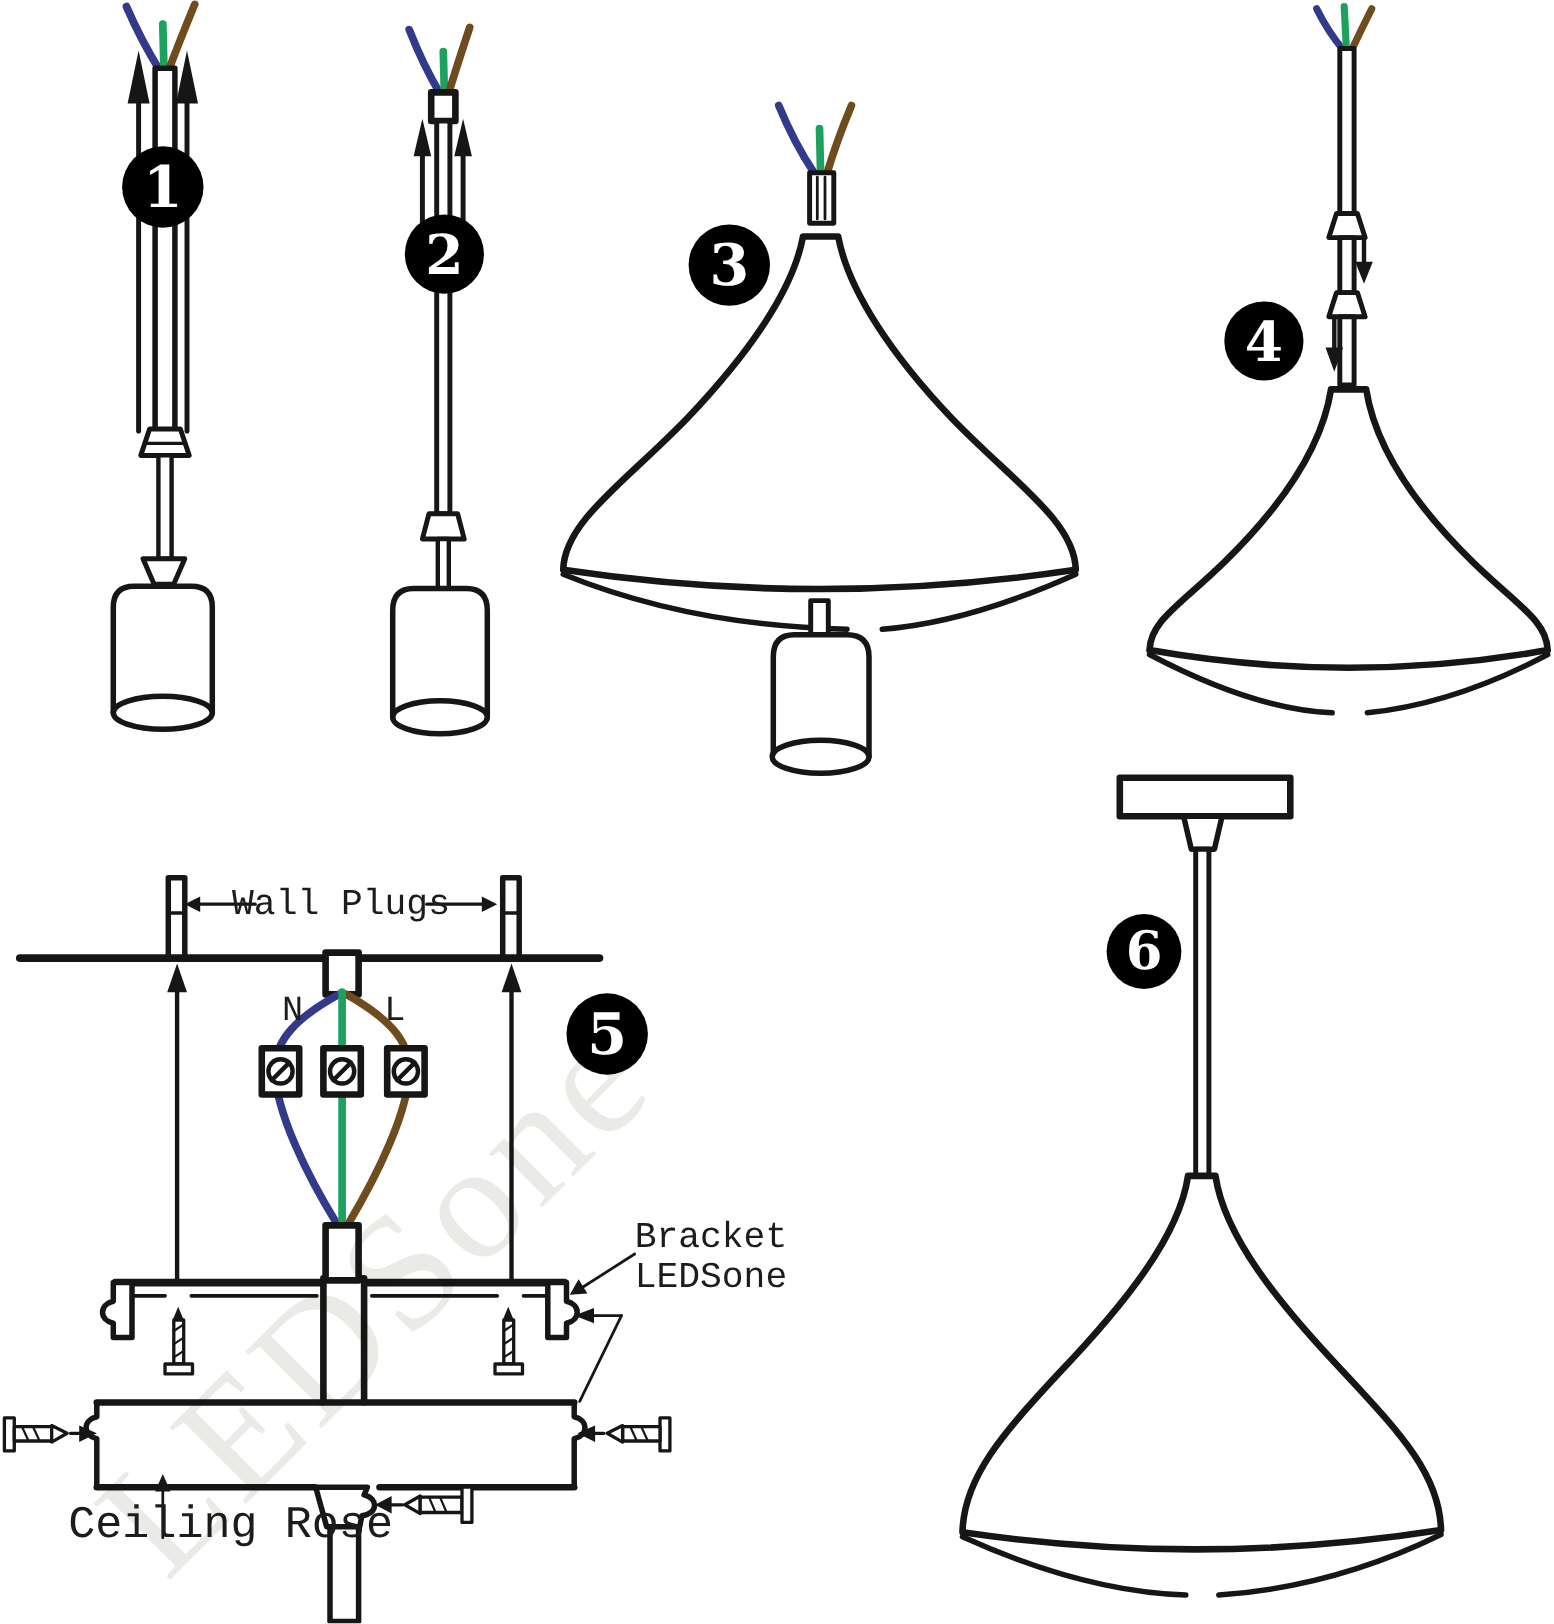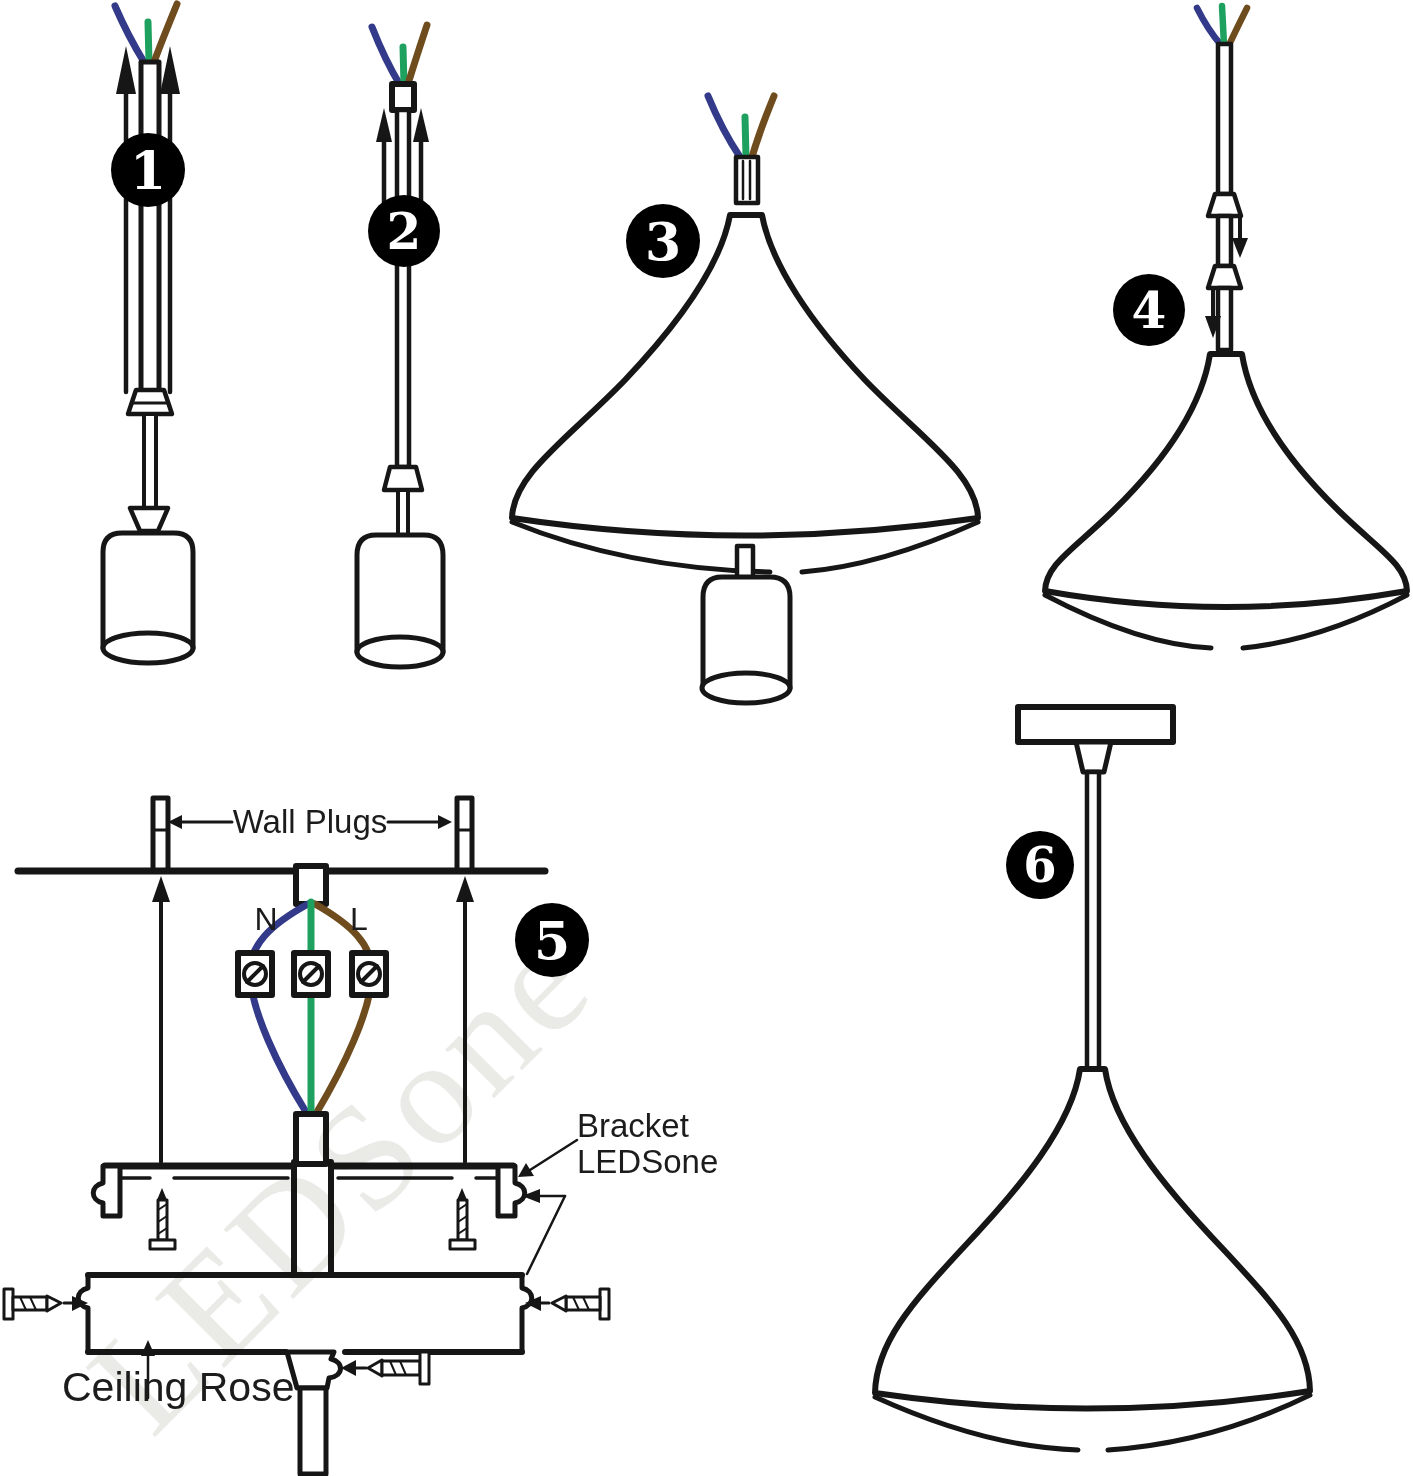--- a/index.html
+++ b/index.html
@@ -16,21 +16,21 @@
     background:#000000;color:#ffffff;
     border-radius:50%;
     display:flex;align-items:center;justify-content:center;
     font-family:"DejaVu Serif","Liberation Serif",serif;
     font-weight:bold;
     z-index:3;
   }
   .lbl{
     position:absolute;
     color:#1c1c1c;
-    font-family:Liberation Sans, sans-serif;
+    font-family:Liberation Mono, monospace;
     z-index:3;
     white-space:nowrap;
   }
   .lbl.center{transform:translate(-50%,-50%);}
   .watermark{
     position:absolute;
     left:340px;top:1180px;
     transform:translate(-50%,-50%) rotate(-45deg);
     font-family:"Liberation Serif","DejaVu Serif",serif;
     font-size:150px;

